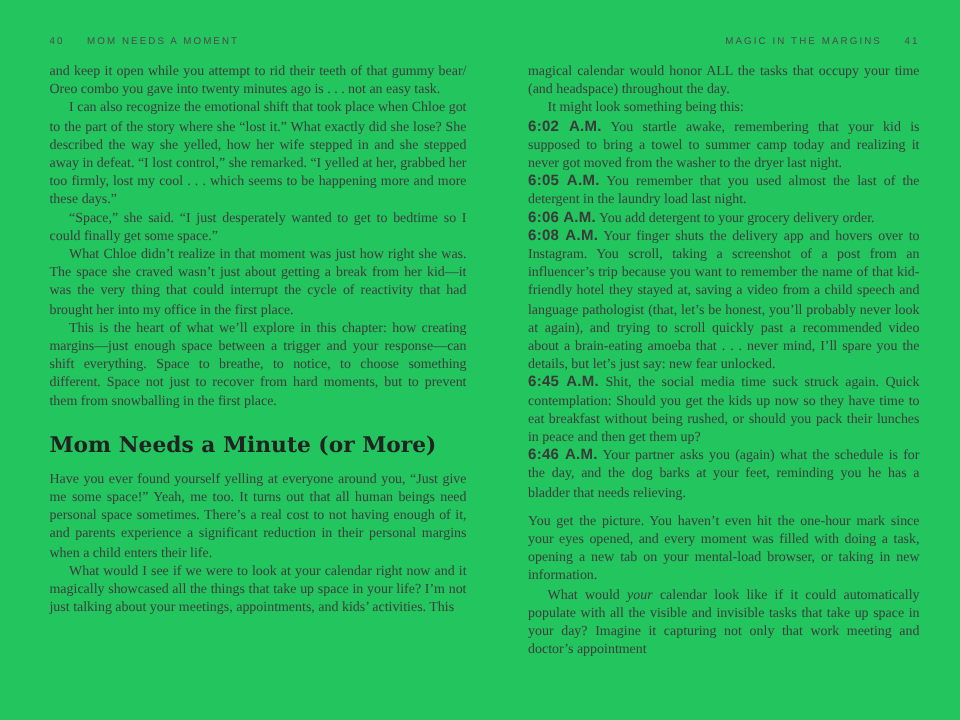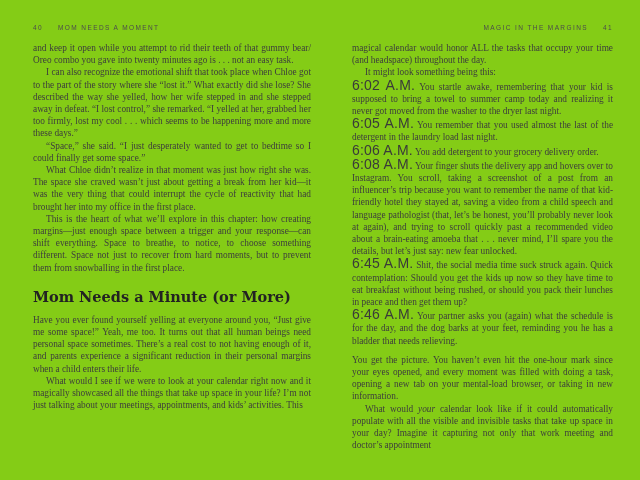--- a/index.html
+++ b/index.html
@@ -1,21 +1,21 @@
 <!DOCTYPE html>
 <html><head>
 <meta charset="utf-8">
 <style>
   html, body { margin:0; padding:0; }
   body {
     width:640px; height:480px; background:#ffffff;
     font-family:"Liberation Serif", serif;
     -webkit-font-smoothing:antialiased;
   }
-  .spread { position:relative; width:640px; height:480px; background:#84cc16; overflow:hidden; }
+  .spread { position:relative; width:640px; height:480px; background:#22c55e; overflow:hidden; }
   .page { position:absolute; top:24px; }
   .page-left  { left:33px;  width:278px; }
   .page-right { left:352px; width:261px; }
 
   .running-header {
     font-family:"Liberation Sans", sans-serif;
     font-size:6.5px; letter-spacing:1.4px; color:#4c4c4c;
     display:flex; align-items:baseline;
   }
   .page-left  .running-header { justify-content:flex-start; }
@@ -35,21 +35,21 @@
 
   h2.section-heading {
     font-family:"DejaVu Serif", serif;
     font-size:14.5px; font-weight:bold; color:#222222;
     margin:15px 0 9px 0; text-align:left; line-height:1.1;
   }
 
   .entry { margin:5px 0 5px 21px; text-align:justify; }
   .entry .time {
     font-family:"Liberation Sans", sans-serif;
-    font-weight:normal; font-size:14px; color:#3a3a3a;
+    font-weight:bold; font-size:10px; color:#3a3a3a;
     letter-spacing:0.2px;
   }
   .closing-block { margin-top:7px; }
   .italic-word { font-style:italic;margin-top:28px; }
 </style>
 </head>
 <body>
 
 <div class="spread">
 

